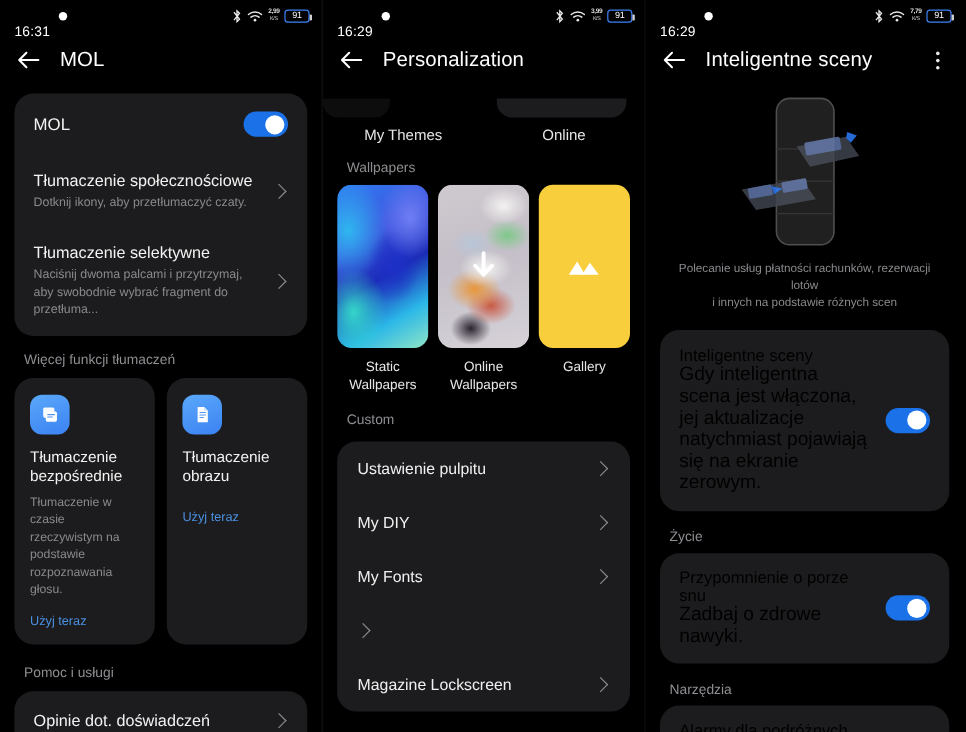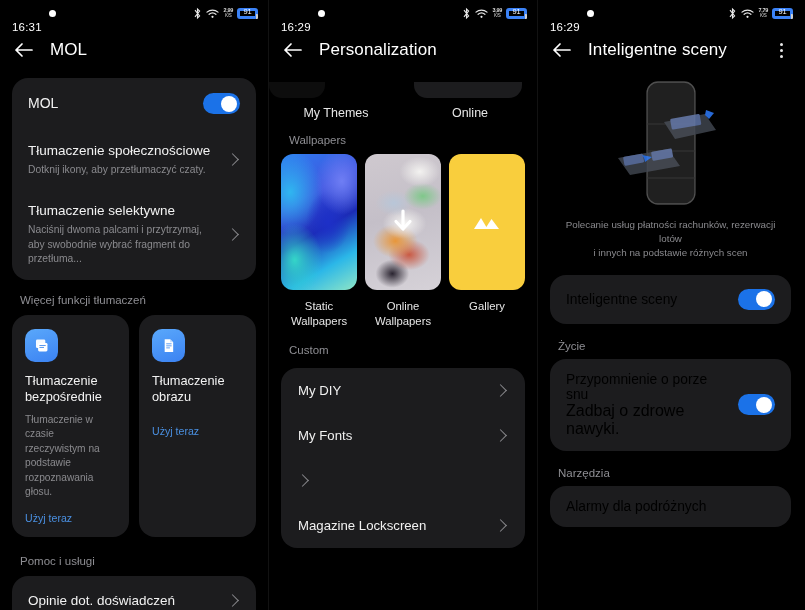--- a/index.html
+++ b/index.html
@@ -19,22 +19,22 @@
   .statusbar {
     height: 26px; display: flex; align-items: center;
     justify-content: space-between; padding: 0 10px 0 12px;
   }
   .sb-left { display: flex; align-items: center; gap: 7px; }
   .sb-time { color: #fff; font-size: 11.5px; letter-spacing: .2px; margin-top: 28px; }
   .sb-dot { width: 7px; height: 7px; border-radius: 50%; background: #fff; display:block; }
   .sb-right { display: flex; align-items: center; gap: 4px; }
   .sb-ico { display: block; }
   .batt {
-    border: 3px solid #3b82f6; border-radius: 3px; width: 21px; height: 11px;
-    position: relative; display: flex; align-items: flex-end; justify-content: center;
+    border: 1px solid #3b82f6; border-radius: 3px; width: 21px; height: 11px;
+    position: relative; display: flex; align-items: flex-start; justify-content: center;
   }
   .batt:after {
     content:""; position:absolute; right:-3px; top:3px; width:2px; height:5px;
     background:#cfcfcf; border-radius:0 1px 1px 0;
   }
   .batt span { font-size: 7.5px; color: #fff; line-height: 1; letter-spacing: -.2px; }
   .netspd { display: flex; flex-direction: column; align-items: center; line-height: 1; }
   .netspd b { font-size: 5.5px; color: #dcdcdc; font-weight: 700; letter-spacing: -.3px; }
   .netspd i { font-size: 4.5px; color: #dcdcdc; font-style: normal; letter-spacing: -.3px; }
 
@@ -295,20 +295,24 @@
               <path d="M13 17 19.5 7 27 17z" fill="#fff"></path>
             </svg>
         </div>
         <div class="wall-cap" style="white-space:pre-line;">Gallery</div>
       </div>
     </div>
 
     <div class="wall-label" style="padding-top:14px;padding-bottom:6px;">Custom</div>
 
     <div class="list-card">
+      <div class="lrow">
+          <span class="ltxt">Ustawienie pulpitu</span>
+          <span class="chev"></span>
+        </div>
       <div class="lrow">
           <span class="ltxt">My DIY</span>
           <span class="chev"></span>
         </div>
       <div class="lrow">
           <span class="ltxt">My Fonts</span>
           <span class="chev"></span>
         </div>
       <div class="lrow">
           <span class="chev"></span>
@@ -376,20 +380,21 @@
         <rect x="41" y="4" width="48" height="122" rx="11" fill="#ffffff" opacity=".055"></rect>
       </svg>
     </div>
 
     <div class="hero-cap" style="white-space:pre-line;">Polecanie usług płatności rachunków, rezerwacji lotów
 i innych na podstawie różnych scen</div>
 
     <div class="p3card" style="padding-top:14px;padding-bottom:14px;">
       <div style="flex:1 1 auto;min-width:0;">
         <div class="rtitle" style="font-size:13.8px;">Inteligentne sceny</div>
+        <div class="rsub">Gdy inteligentna scena jest włączona, jej aktualizacje natychmiast pojawiają się na ekranie zerowym.</div>
       </div>
       <div class="switch">
           <i></i>
         </div>
     </div>
 
     <div class="sect-label" style="padding-left:20px;padding-top:16px;padding-bottom:7px;">Życie</div>
     <div class="p3card">
       <div style="flex:1 1 auto;min-width:0;">
         <div class="rtitle" style="font-size:13.8px;">Przypomnienie o porze snu</div>

